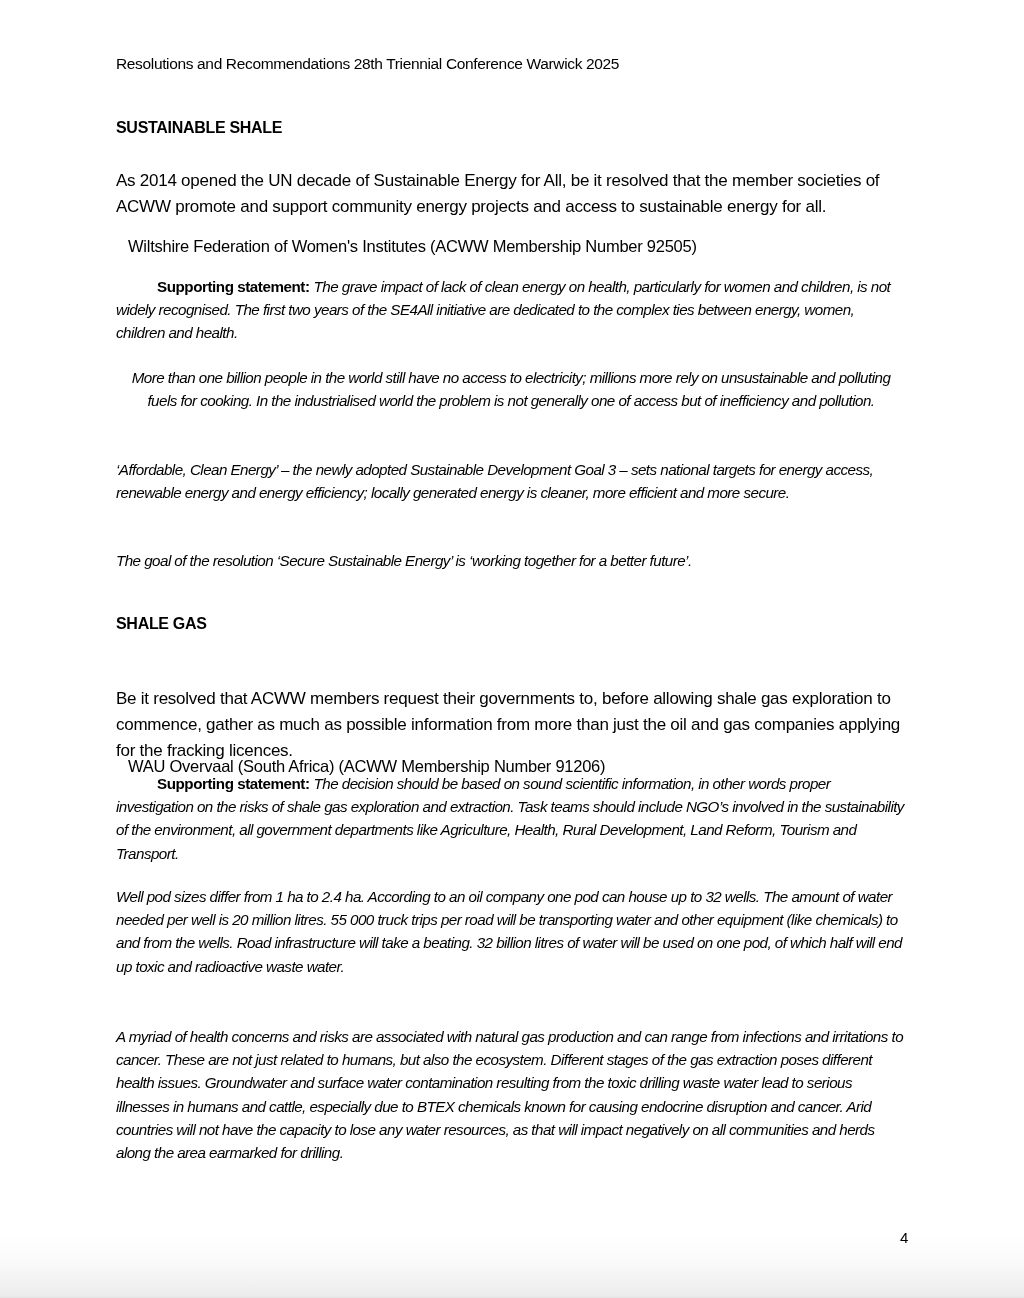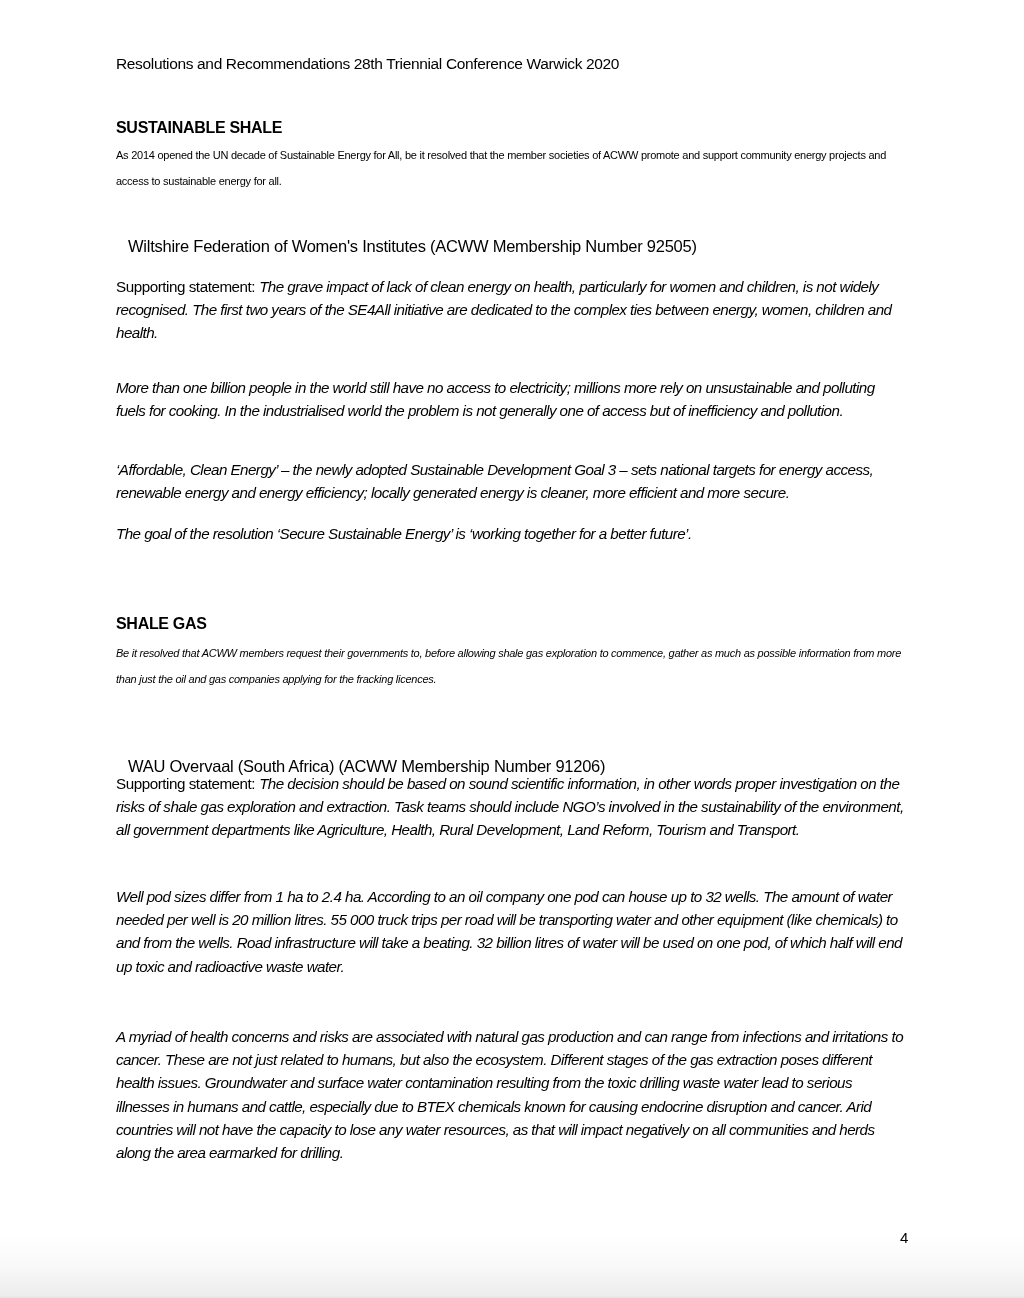--- a/index.html
+++ b/index.html
@@ -34,73 +34,75 @@
       left: 0;
       font-size: 16px;
       font-weight: bold;
       letter-spacing: -0.3px;
       white-space: nowrap;
     }
     .resolution {
       position: absolute;
       left: 0;
       width: 790px;
-      font-size: 11px;
+      font-size: 17px;
       line-height: 26px;
       letter-spacing: -0.25px;
+      margin-top: 26px;
     }
     .proposer {
       position: absolute;
       left: 12px;
       font-size: 16.5px;
       letter-spacing: -0.25px;
       white-space: nowrap;
     }
     .para {
       position: absolute;
       left: 0;
       width: 790px;
       font-size: 15.2px;
       line-height: 23.2px;
       font-style: italic;
       letter-spacing: -0.55px;
     }
     .para .label {
       font-style: normal;
-      font-weight: normal;
+      font-weight: bold;
       letter-spacing: -0.45px;
       margin-right: 4px;
+      margin-left: 41px;
     }
     .page-number {
       position: absolute;
       left: 900px;
       top: 1229px;
       font-size: 15px;
     }
   </style>
 </head>
 <body>
 
 <div class="page">
 
-  <div class="running-header">Resolutions and Recommendations 28th Triennial Conference Warwick 2020</div>
+  <div class="running-header">Resolutions and Recommendations 28th Triennial Conference Warwick 2025</div>
 
   <div class="section-title" style="top:119px;">SUSTAINABLE SHALE</div>
   <div class="resolution" style="top:142px;">As 2014 opened the UN decade of Sustainable Energy for All, be it resolved that the member societies of ACWW promote and support community energy projects and access to sustainable energy for all.</div>
   <div class="proposer" style="top:237px;">Wiltshire Federation of Women's Institutes (ACWW Membership Number 92505)</div>
 
   <div class="para" style="top:275px;">
     <span class="label">Supporting statement:</span><span>The grave impact of lack of clean energy on health, particularly for women and children, is not widely recognised.  The first two years of the SE4All initiative are dedicated to the complex ties between energy, women, children and health.</span>
   </div>
-  <div class="para" style="top:376px;">More than one billion people in the world still have no access to electricity; millions more rely on unsustainable and polluting fuels for cooking.  In the industrialised world the problem is not generally one of access but of inefficiency and pollution.</div>
+  <div class="para" style="top:366px;text-align:center;">More than one billion people in the world still have no access to electricity; millions more rely on unsustainable and polluting fuels for cooking.  In the industrialised world the problem is not generally one of access but of inefficiency and pollution.</div>
   <div class="para" style="top:458px;">‘Affordable, Clean Energy’ – the newly adopted Sustainable Development Goal 3 – sets national targets for energy access, renewable energy and energy efficiency; locally generated energy is cleaner, more efficient and more secure.</div>
-  <div class="para" style="top:522px;">The goal of the resolution ‘Secure Sustainable Energy’ is ‘working together for a better future’.</div>
+  <div class="para" style="top:549px;">The goal of the resolution ‘Secure Sustainable Energy’ is ‘working together for a better future’.</div>
 
   <div class="section-title" style="top:615px;text-align:center;">SHALE GAS</div>
-  <div class="resolution" style="top:640px;font-style:italic;">Be it resolved that ACWW members request their governments to, before allowing shale gas exploration to commence, gather as much as possible information from more than just the oil and gas companies applying for the fracking licences.</div>
+  <div class="resolution" style="top:660px;">Be it resolved that ACWW members request their governments to, before allowing shale gas exploration to commence, gather as much as possible information from more than just the oil and gas companies applying for the fracking licences.</div>
   <div class="proposer" style="top:733px;margin-top:24px;">WAU Overvaal (South Africa) (ACWW Membership Number 91206)</div>
 
   <div class="para" style="top:772px;">
     <span class="label">Supporting statement:</span><span>The decision should be based on sound scientific information, in other words proper investigation on the risks of shale gas exploration and extraction.  Task teams should include NGO’s involved in the sustainability of the environment, all government departments like Agriculture, Health, Rural Development, Land Reform, Tourism and Transport.</span>
   </div>
   <div class="para" style="top:885px;">Well pod sizes differ from 1 ha to 2.4 ha. According to an oil company one pod can house up to 32 wells. The amount of water needed per well is 20 million litres.  55 000 truck trips per road will be transporting water and other equipment (like chemicals) to and from the wells. Road infrastructure will take a beating.  32 billion litres of water will be used on one pod, of which half will end up toxic and radioactive waste water.</div>
   <div class="para" style="top:1025px;">A myriad of health concerns and risks are associated with natural gas production and can range from infections and irritations to cancer. These are not just related to humans, but also the ecosystem. Different stages of the gas extraction poses different health issues.  Groundwater and surface water contamination resulting from the toxic drilling waste water lead to serious illnesses in humans and cattle, especially due to BTEX chemicals known for causing endocrine disruption and cancer.  Arid countries will not have the capacity to lose any water resources, as that will impact negatively on all communities and herds along the area earmarked for drilling.</div>
 </div>
 
 <div class="page-number">4</div>

